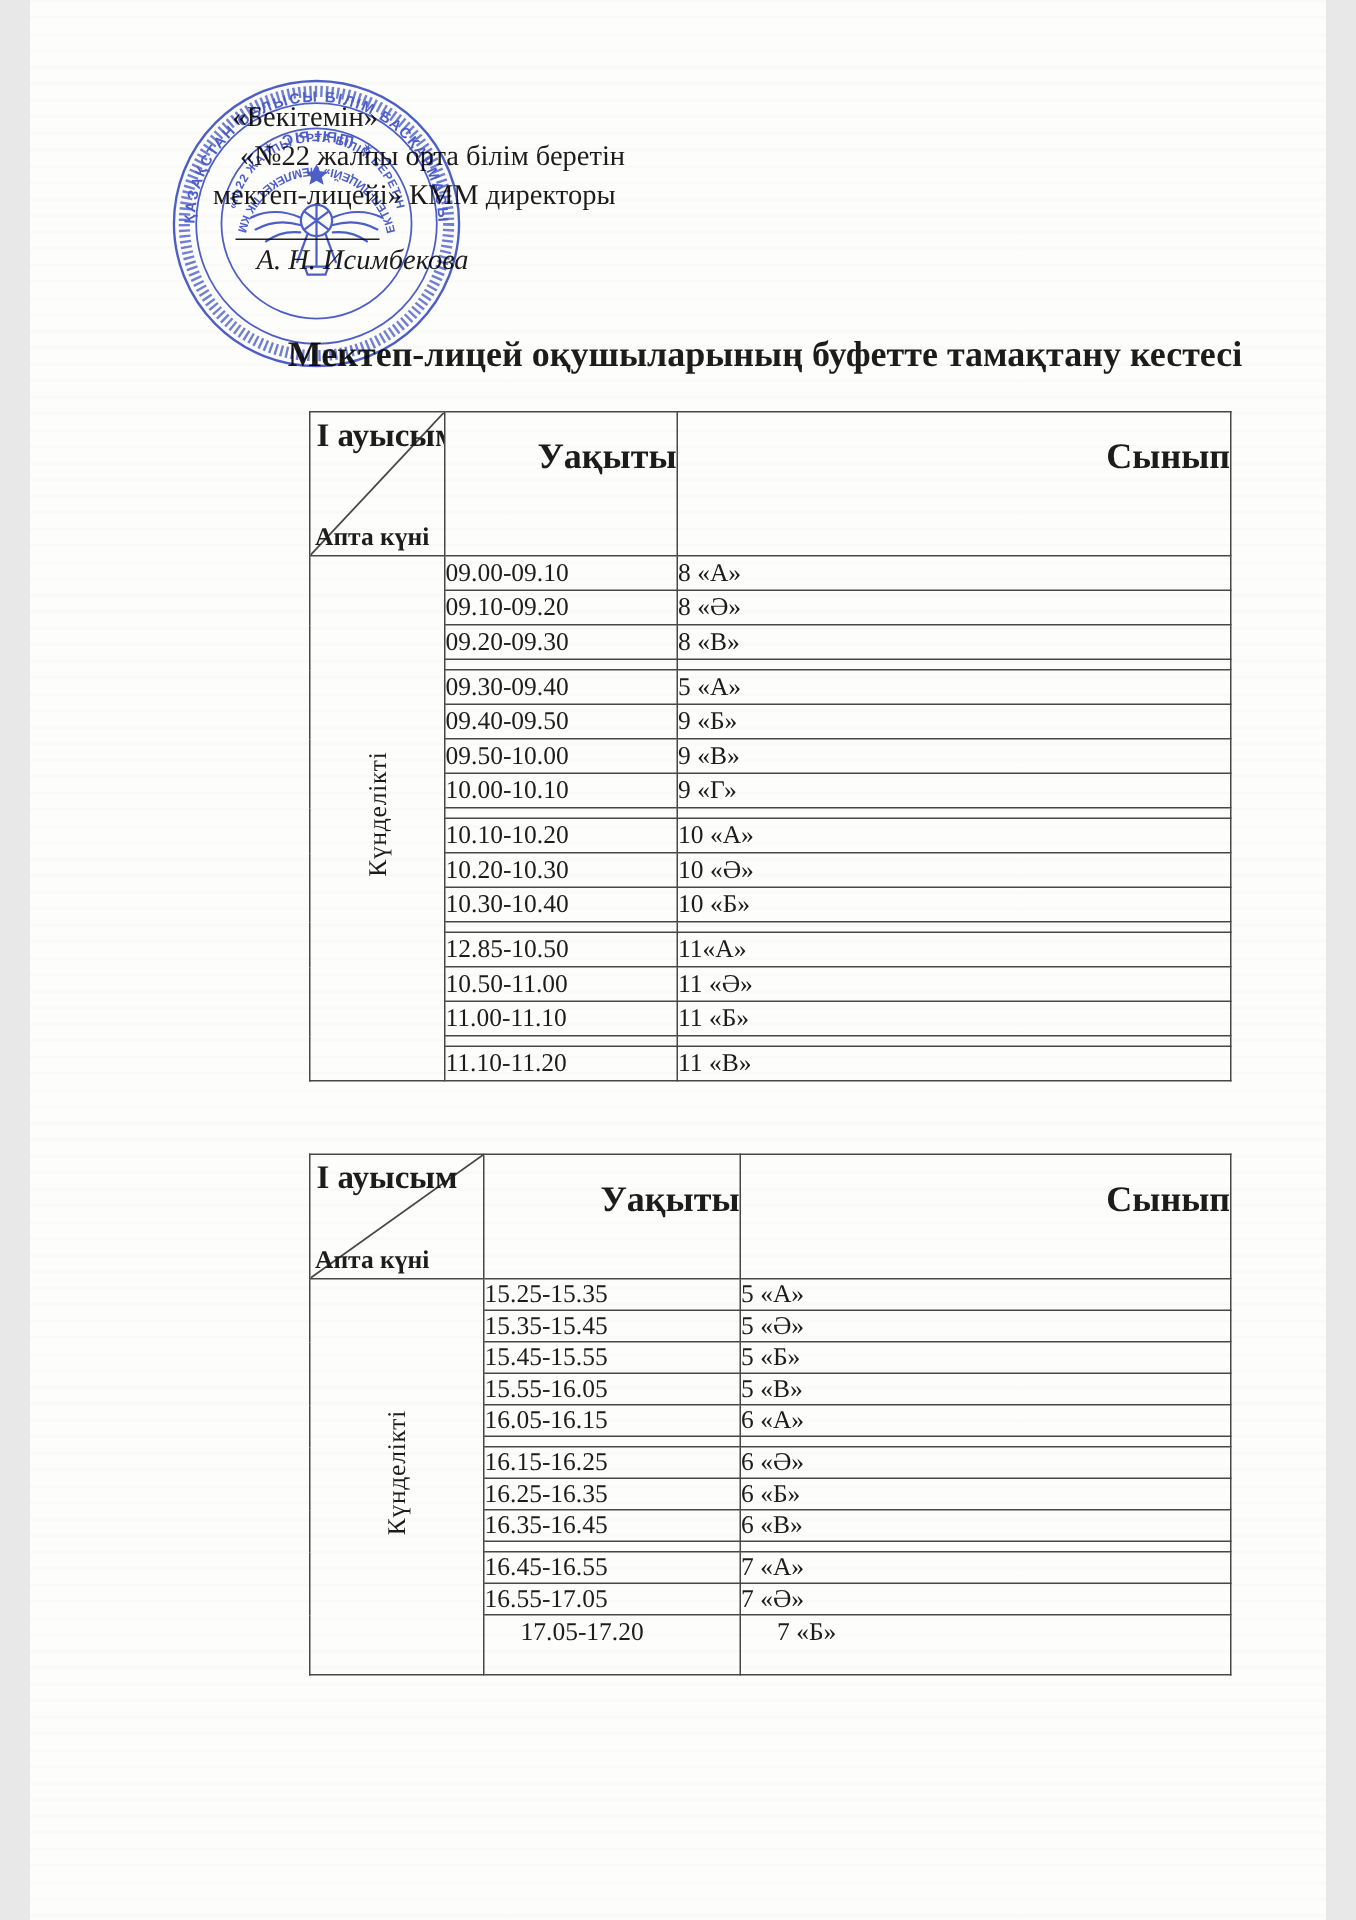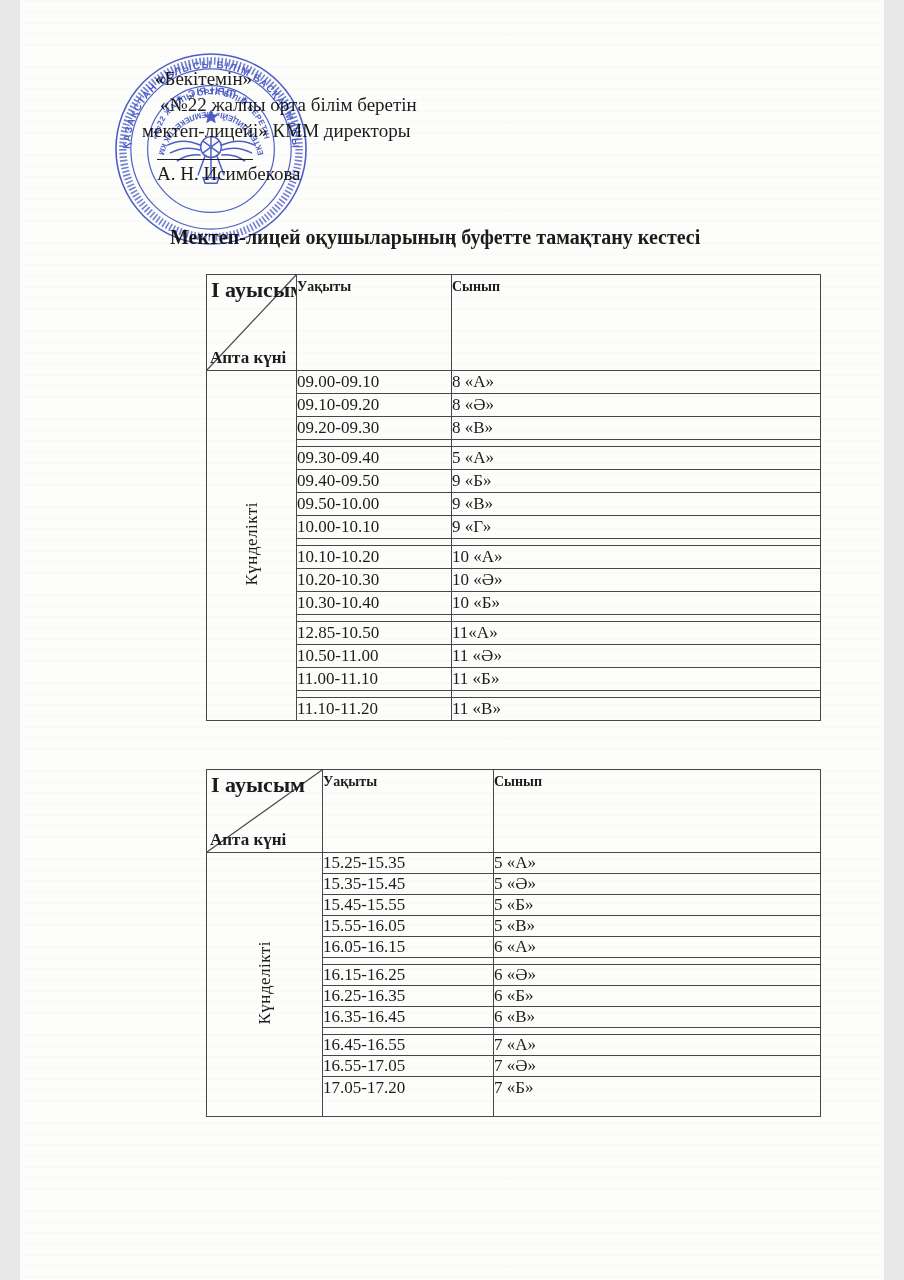--- a/index.html
+++ b/index.html
@@ -10,47 +10,47 @@
     font-family:"Liberation Serif","DejaVu Serif",serif;
     color:#1c1c1c; overflow:hidden;
   }
 
   
   .approval { position:absolute; left:122px; top:66px; font-size:19px; line-height:26px; z-index:2; }
   .a1 { margin-left:13px; }
   .a2 { margin-left:18px; }
   .a3 { margin-left:0; }
   .sig-line { width:96px; height:0; border-top:1.6px solid #222; margin:15px 0 1px 15px; }
-  .a4 { margin-left:15px; }
+  .a4 { margin-left:29px;font-style:italic; }
 
   
   .stamp { position:absolute; left:92px; top:50px; width:198px; height:198px;
            z-index:3; opacity:0.87; mix-blend-mode:multiply; pointer-events:none; }
   .stamp svg { width:100%; height:100%; }
   .stamp text { font-family:"Liberation Sans","DejaVu Sans",sans-serif; font-weight:bold; }
 
   
-  .title { position:absolute; left:150px; top:226px; width:680px; text-align:left;
-           font-weight:bold; font-size:20px; line-height:23px; z-index:2; }
+  .title { position:absolute; left:150px; top:226px; width:680px; text-align:center;
+           font-weight:bold; font-size:24px; line-height:23px; z-index:2; }
 
   
   table.sched { position:absolute; border-collapse:collapse; table-layout:fixed; background:transparent; }
   .sched td, .sched th { border:1px solid #474747; padding:0; overflow:hidden; }
   .t1 { left:186px; top:274px; width:614px; }
   .t2 { left:186px; top:769px; width:614px; }
   .t1 col.c-day  { width:90px; }  .t1 col.c-time { width:155px; } .t1 col.c-class { width:369px; }
   .t2 col.c-day  { width:116px; } .t2 col.c-time { width:171px; } .t2 col.c-class { width:327px; }
   .t1 tr.head { height:96px; }
   .t2 tr.head { height:83px; }
   .t1 tr.r { height:23px; }
   .t2 tr.r { height:21px; }
   tr.sp { height:7px; }
   .t2 tr.last { height:40px; }
-  .t2 tr.last td { vertical-align:top; padding-top:1px; }
-  .sched th { font-weight:bold; font-size:14px; vertical-align:top; padding-top:4px; text-align:left; }
+  .t2 tr.last td { vertical-align:top; padding-top:1px;padding-left:24px; }
+  .sched th { font-weight:bold; font-size:24px; vertical-align:top; padding-top:17px; text-align:right; }
   .sched td.time, .sched td.cls { text-align:left; font-size:17px; }
   td.corner { position:relative; }
   .diag { position:absolute; left:0; top:0; width:100%; height:100%; display:block; }
   .corner-top    { position:absolute; top:2px;  left:4px; font-weight:bold; font-size:22px; white-space:nowrap; }
   .corner-bottom { position:absolute; bottom:2px; left:3px; font-weight:bold; font-size:17px; white-space:nowrap; }
   td.day { vertical-align:middle; text-align:center; }
   .vert { display:inline-block; writing-mode:vertical-rl; transform:rotate(180deg);
           font-size:17px; letter-spacing:0.5px; white-space:nowrap; }
 </style>
 </head>

